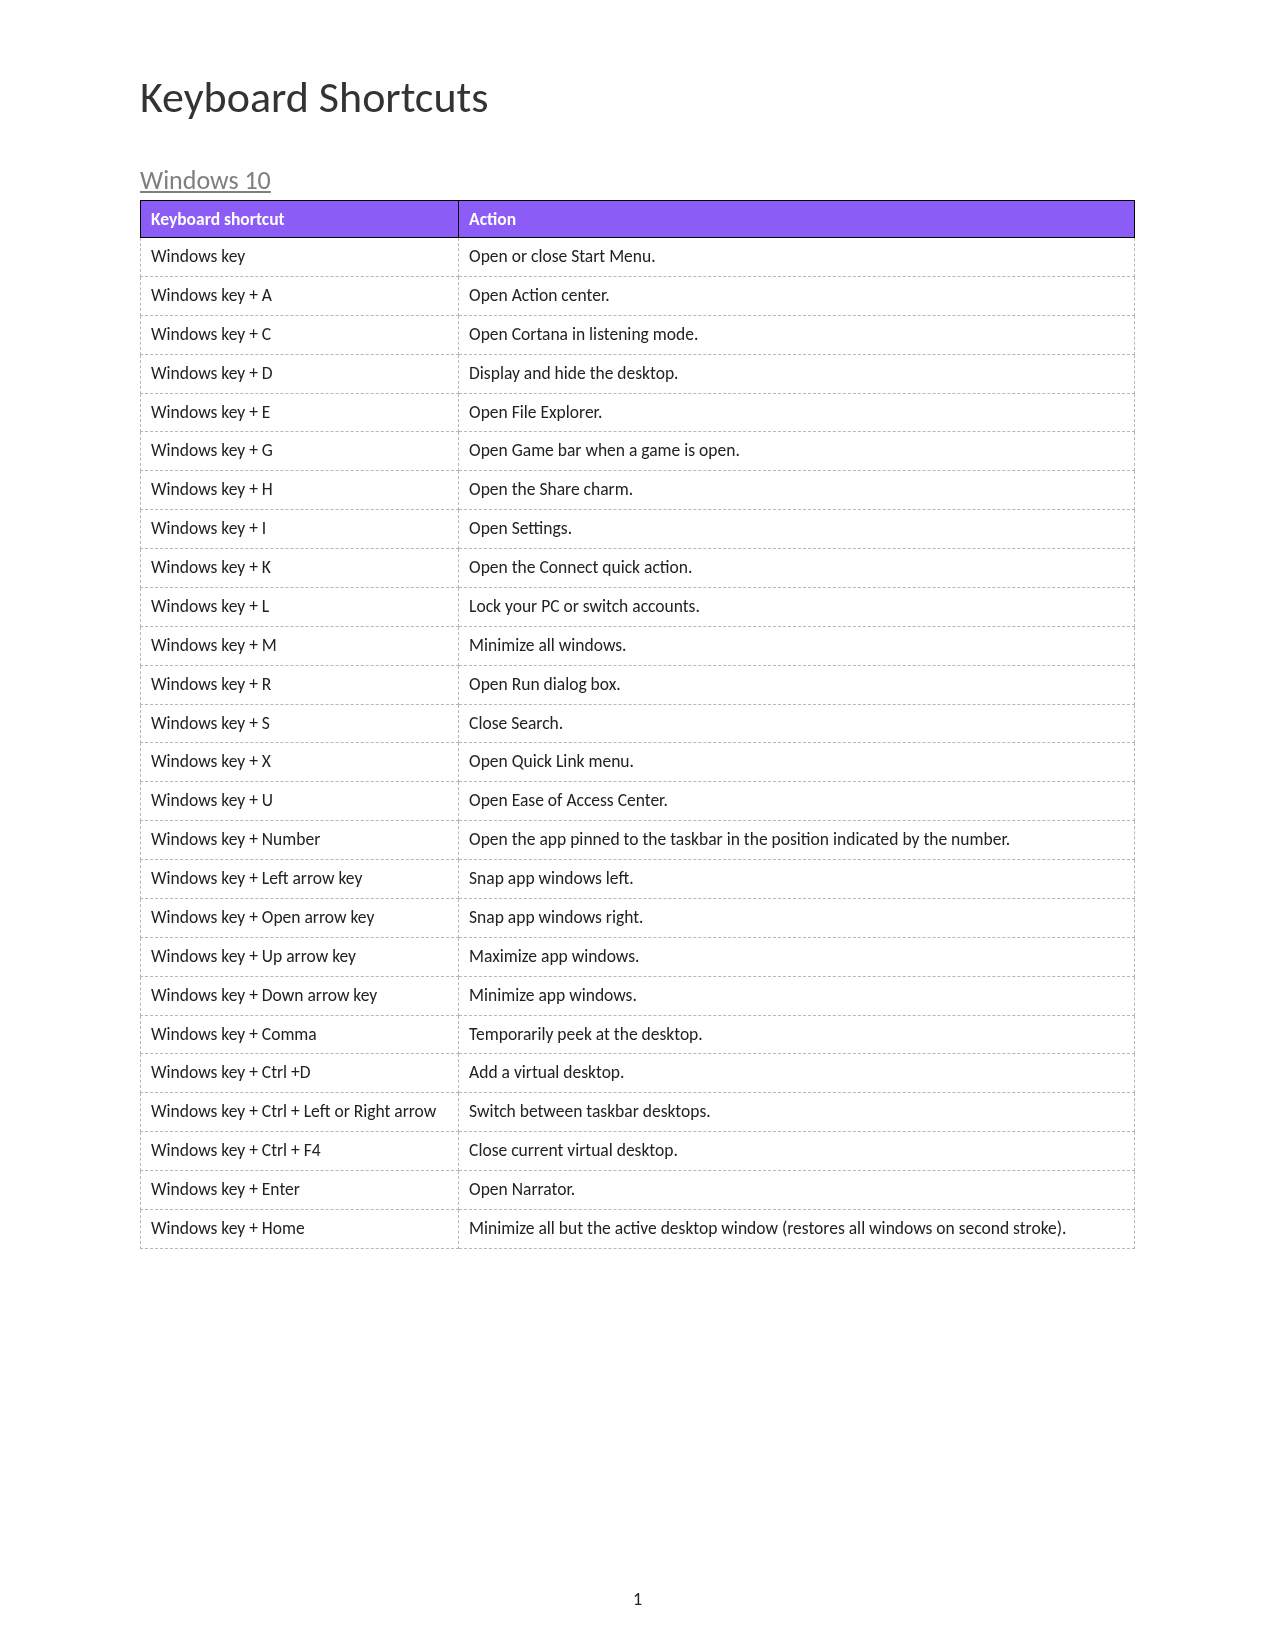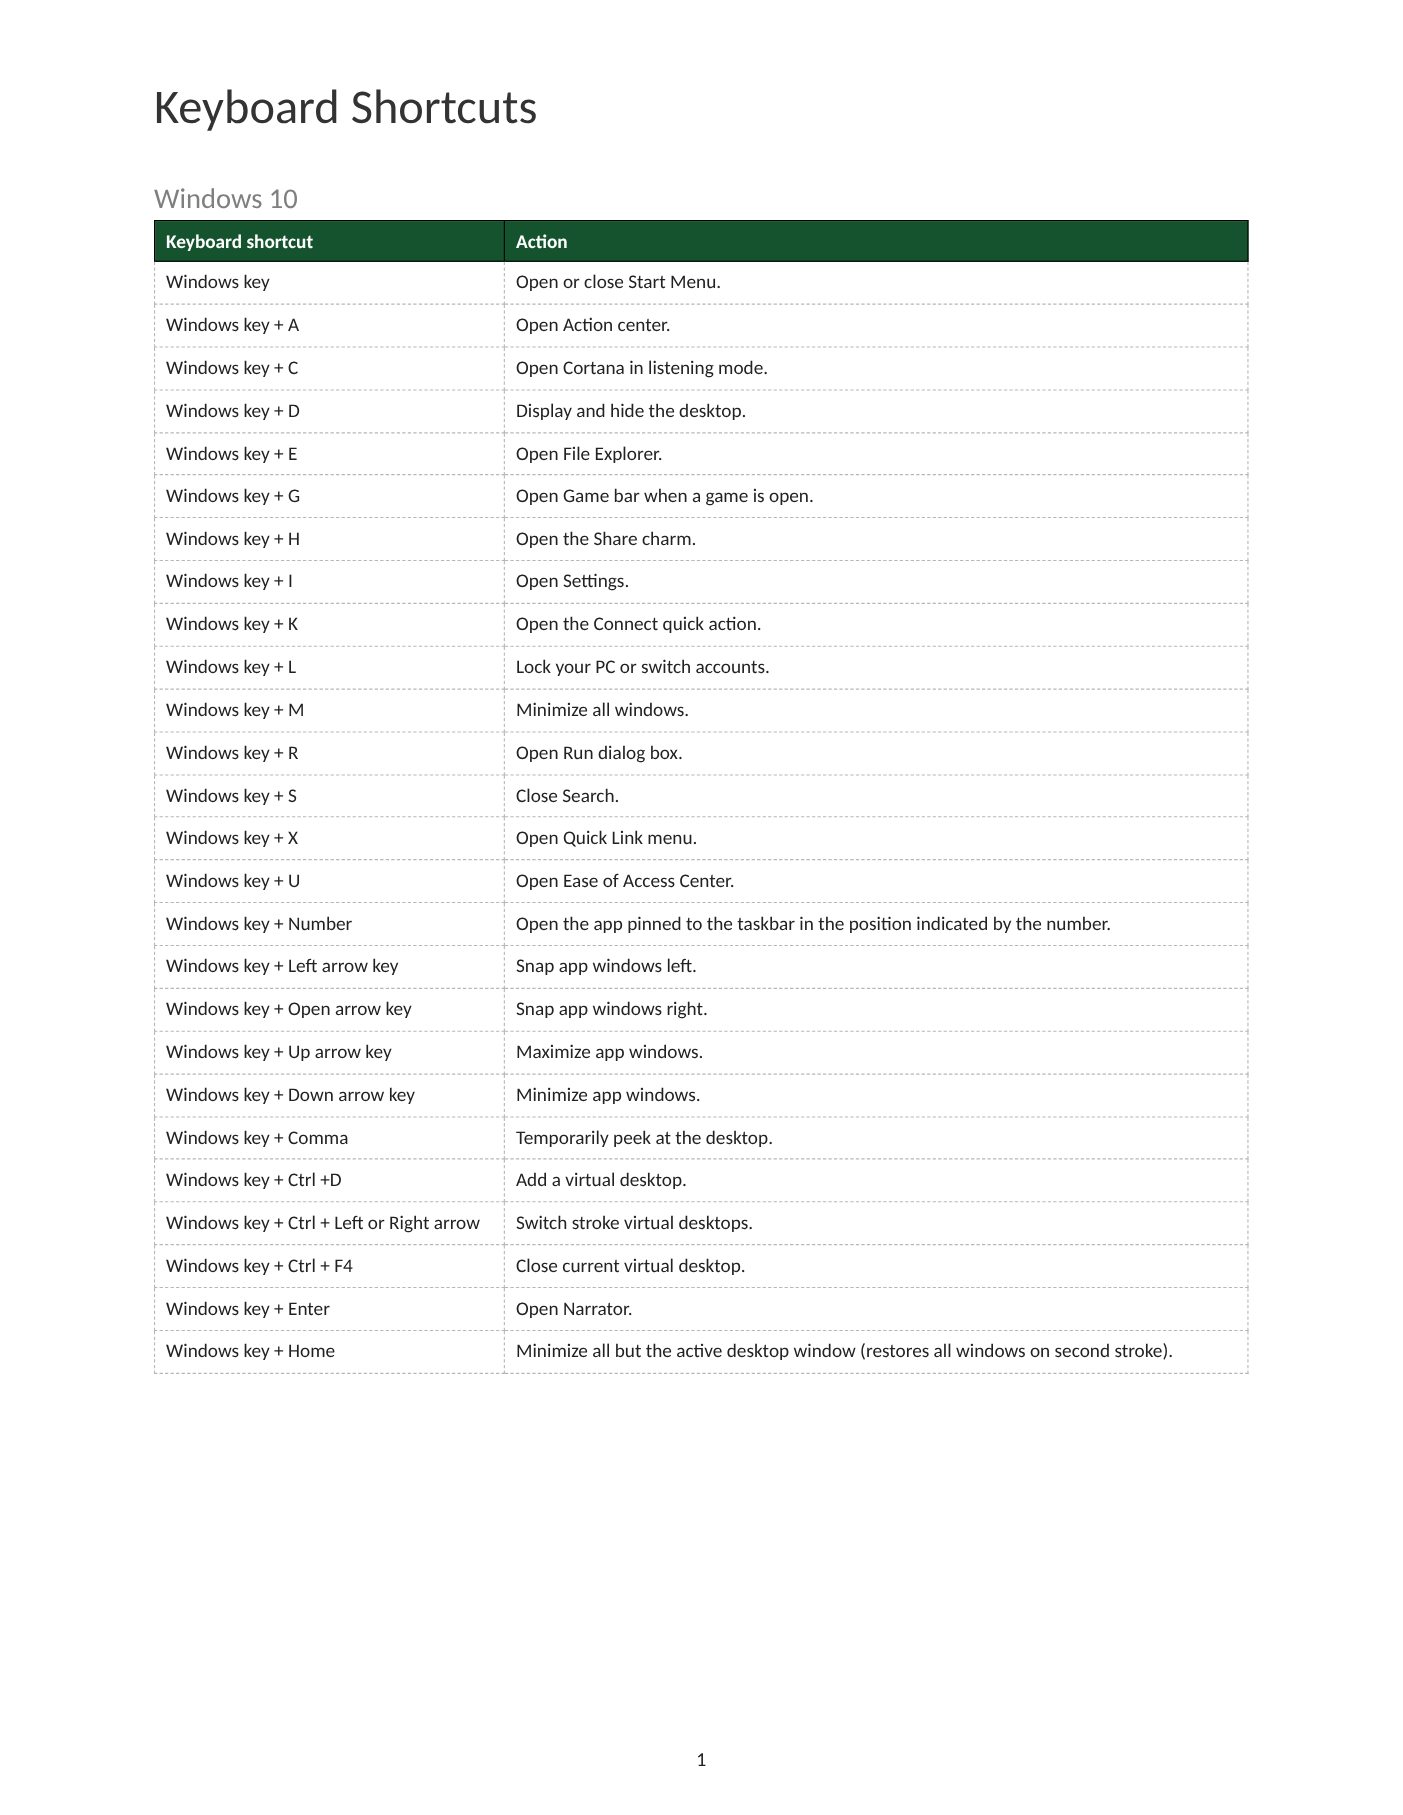--- a/index.html
+++ b/index.html
@@ -23,29 +23,30 @@
     font-size: 44px;
     margin: 0 0 40px 0;
     color: #333;
   }
   h2.section {
     font-family: "Calibri Light", Calibri, "Segoe UI", Arial, sans-serif;
     font-weight: 300;
     font-size: 26px;
     color: #7f7f7f;
     margin: 0 0 4px 0;
+    text-decoration: underline;
   }
   table.shortcuts {
     width: 100%;
     border-collapse: collapse;
     font-size: 17.5px;
     table-layout: fixed;
   }
   table.shortcuts th {
-    background: #14532d;
+    background: #8b5cf6;
     color: #fff;
     text-align: left;
     font-weight: 700;
     padding: 7px 10px;
     border: 1px solid #000;
   }
   table.shortcuts td {
     padding: 8px 10px;
     border: 1px dashed #b7b7b7;
     vertical-align: middle;
@@ -167,21 +168,21 @@
         <tr>
           <td>Windows key + Comma</td>
           <td>Temporarily peek at the desktop.</td>
         </tr>
         <tr>
           <td>Windows key + Ctrl +D</td>
           <td>Add a virtual desktop.</td>
         </tr>
         <tr>
           <td>Windows key + Ctrl + Left or Right arrow</td>
-          <td>Switch stroke virtual desktops.</td>
+          <td>Switch between taskbar desktops.</td>
         </tr>
         <tr>
           <td>Windows key + Ctrl + F4</td>
           <td>Close current virtual desktop.</td>
         </tr>
         <tr>
           <td>Windows key + Enter</td>
           <td>Open Narrator.</td>
         </tr>
         <tr>

